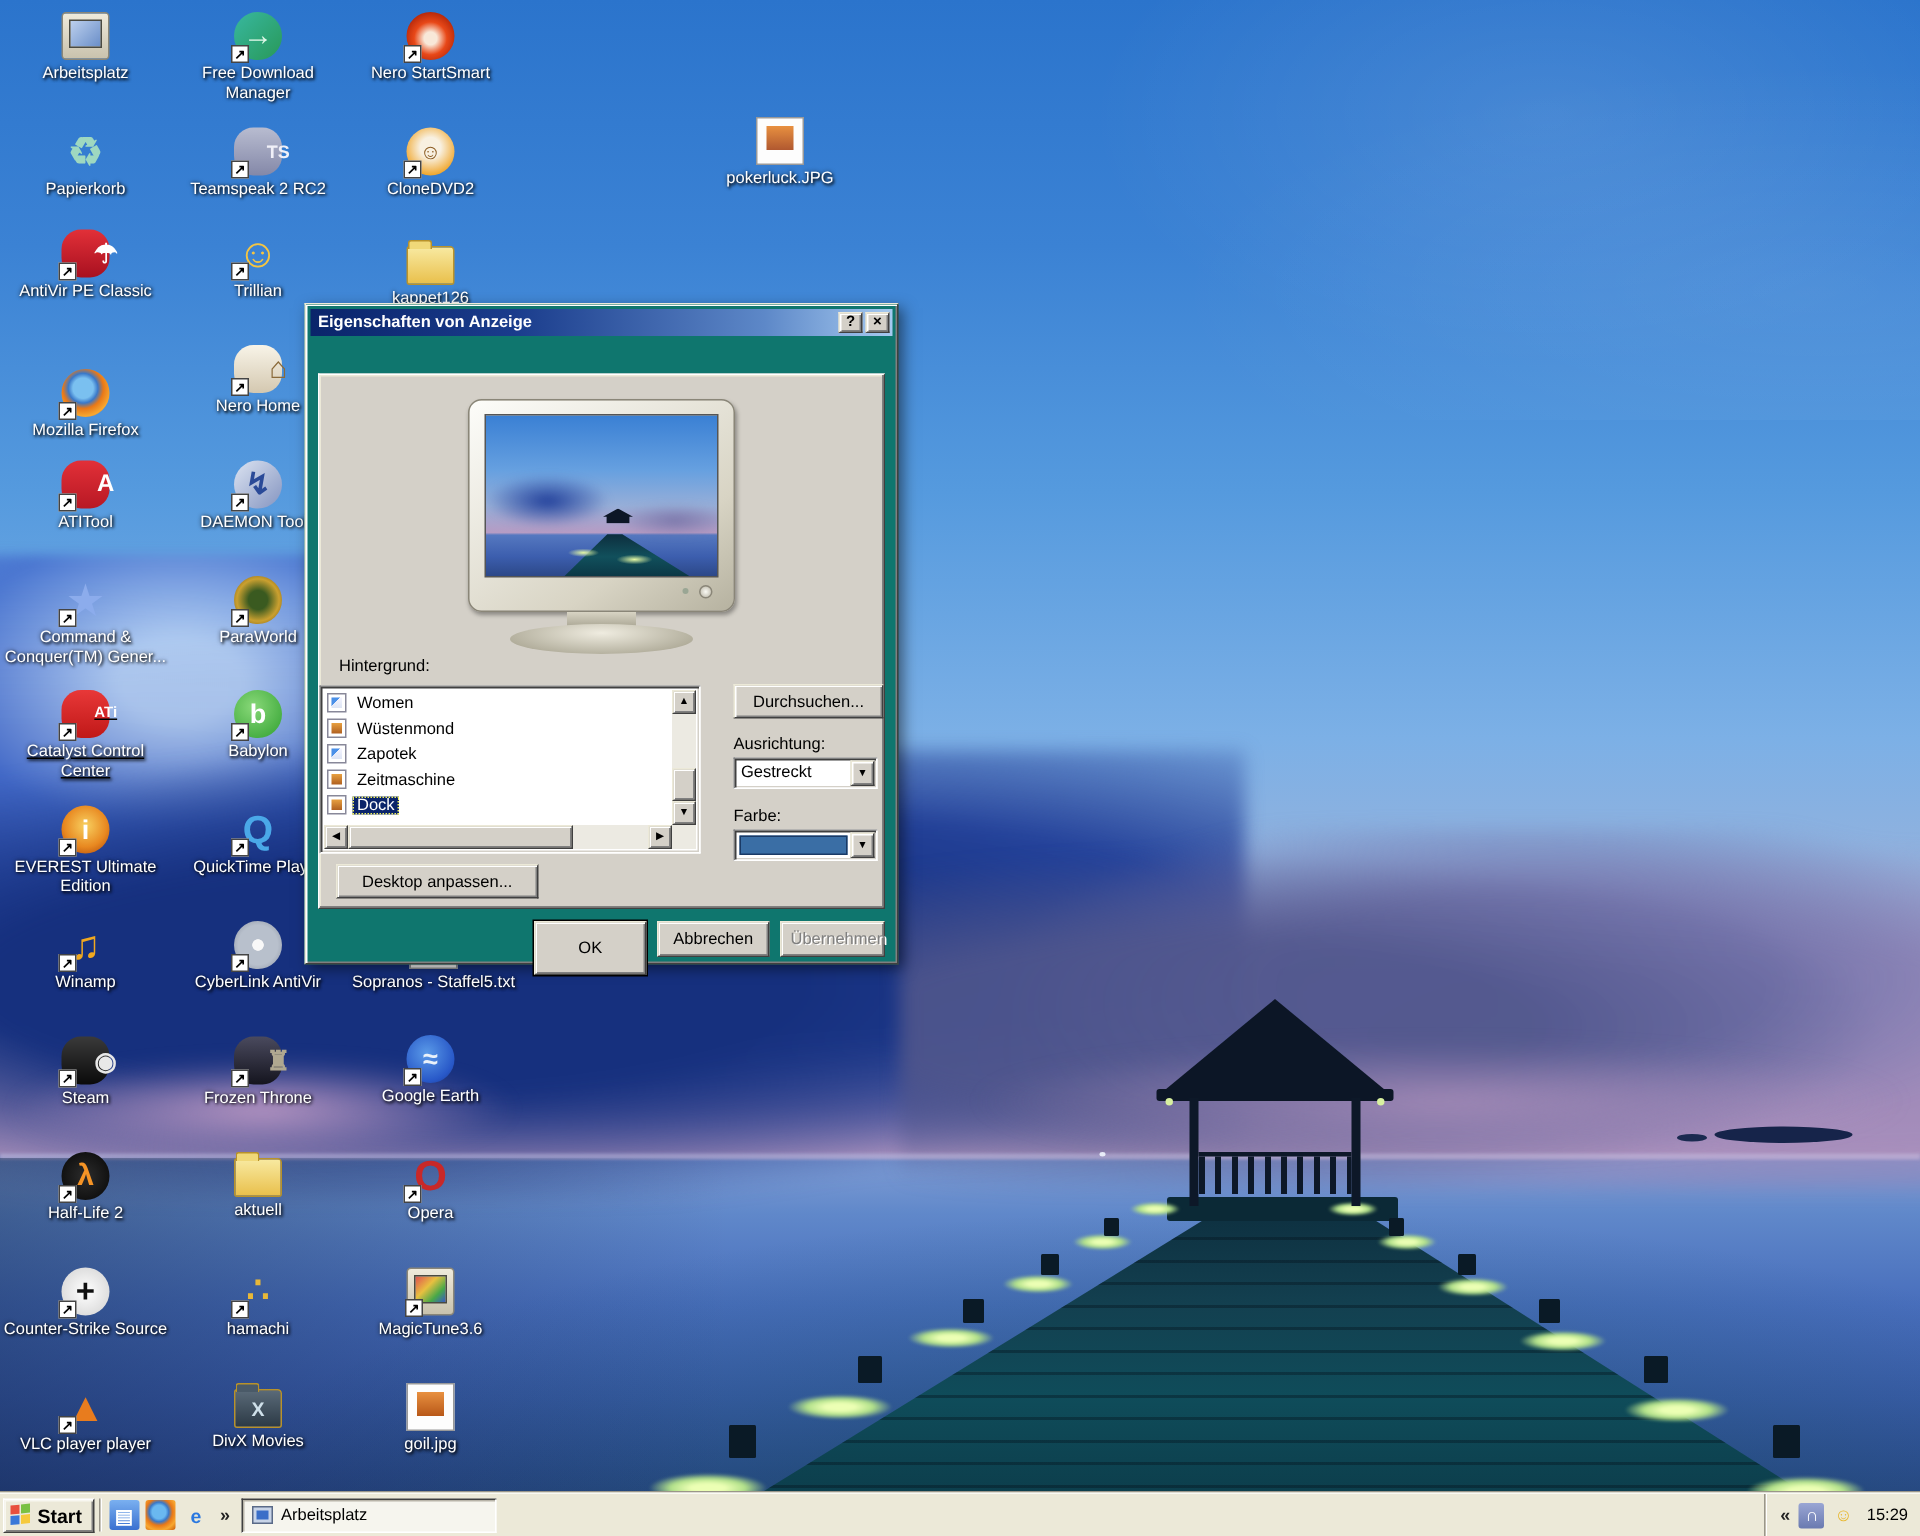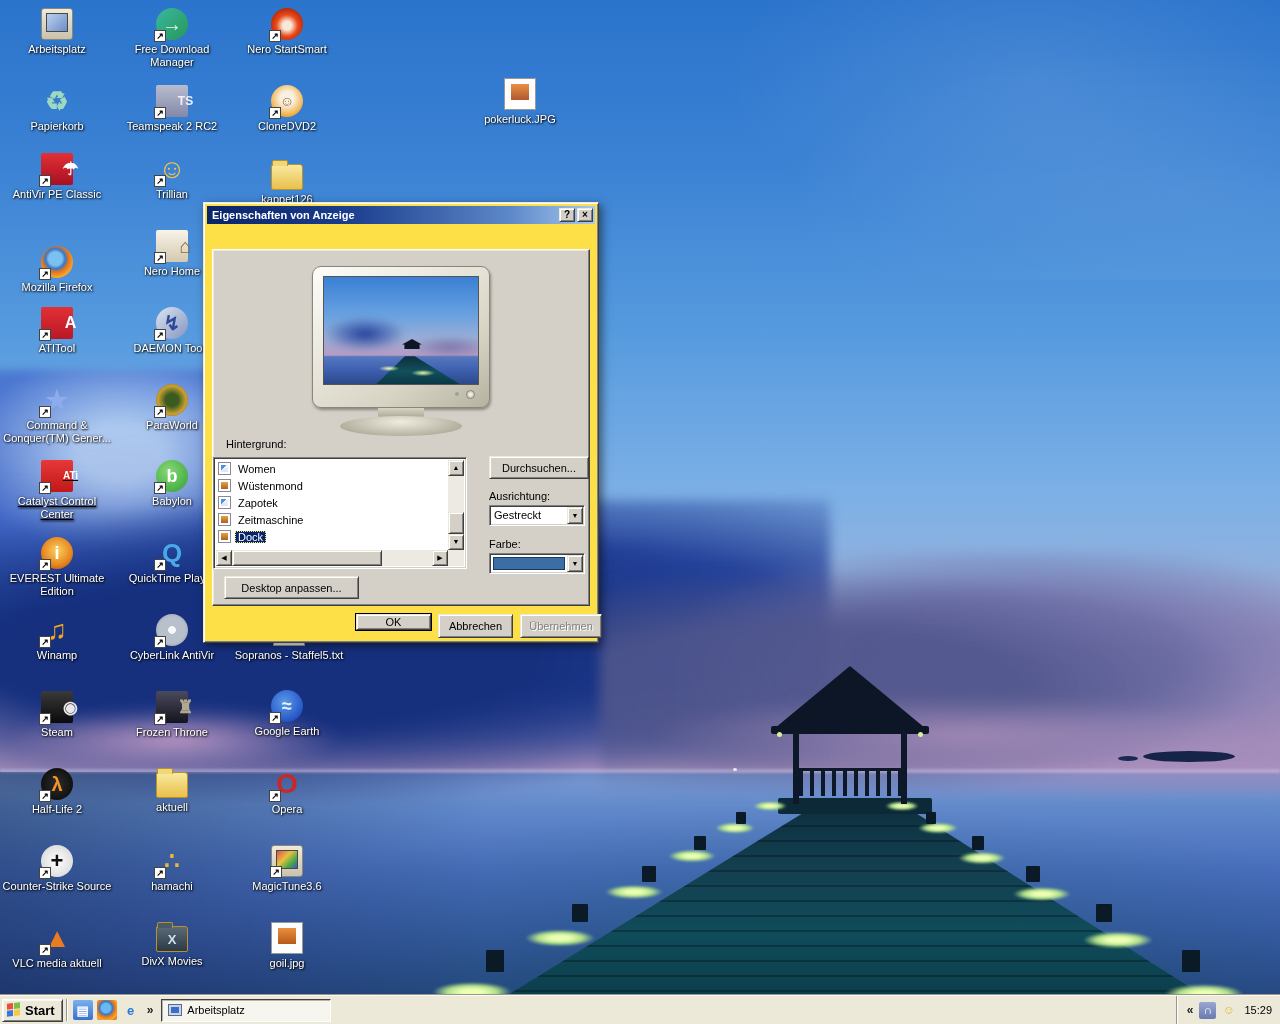--- a/index.html
+++ b/index.html
@@ -65,40 +65,40 @@
   .gz-l2{position:absolute;right:2px;top:68px;width:5px;height:5px;border-radius:50%;background:#d8f0a0;}
   .gz-p1{position:absolute;left:18px;top:68px;width:6px;height:72px;background:#0d1828;}
   .gz-p2{position:absolute;right:18px;top:68px;width:6px;height:72px;background:#0d1828;}
   .gz-rail{position:absolute;left:24px;top:104px;width:102px;height:28px;border-top:3px solid #0d1828;
     background:repeating-linear-gradient(90deg,#0d1828 0 4px,rgba(0,0,0,0) 4px 11px);}
   
   .dicon{position:absolute;width:110px;text-align:center;z-index:5;cursor:default;}
   .ic{position:relative;width:32px;height:32px;margin:0 auto;font-weight:bold;
     display:flex;align-items:center;justify-content:center;}
   .ic .gl{position:relative;z-index:2;line-height:1;}
-  .k-glyph{border-radius:2px;padding-left:27px;}
+  .k-glyph{border-radius:13px;padding-left:27px;}
   .k-circle{border-radius:50%;}
   .k-plain{background:none;}
   .k-pc{background:linear-gradient(#efeadb,#c9c2ad);border:1px solid #8a8678;border-radius:3px;}
   .k-pc .in{display:block;position:absolute;left:4px;right:4px;top:4px;bottom:7px;border:1px solid #4a4a42;}
   .k-file{background:#fdfdfd;border:1px solid #999;}
   .k-file .in{display:block;position:absolute;left:6px;right:6px;top:5px;height:16px;}
   .in{display:none;}
   .k-folder{background:linear-gradient(#f8e9a0,#e9c04c);border:1px solid #b8922a;border-radius:2px 3px 2px 2px;margin-top:4px;height:26px;}
   .k-folder::before{content:"";position:absolute;left:0;top:-5px;width:14px;height:5px;
     background:var(--tab,#f0d878);border:1px solid #b8922a;border-bottom:none;border-radius:2px 2px 0 0;}
   .arr{position:absolute;left:-2px;bottom:-2px;width:12px;height:12px;background:#fff;
     border:1px solid #444;z-index:3;font-size:9px;line-height:10px;font-weight:bold;color:#000;}
   .arr::after{content:"↗";}
   .lbl{margin-top:3px;font-size:11px;line-height:13px;color:#fff;
     text-shadow:1px 1px 2px rgba(0,0,0,.95),0 0 3px rgba(0,0,0,.65);}
   .lbl.nw{white-space:nowrap;}
   
   .win{position:absolute;left:203px;top:202px;width:396px;height:441px;z-index:20;
-    background:#fde047;border:1px solid;border-color:#ece9d8 #404040 #404040 #ece9d8;
+    background:#0f766e;border:1px solid;border-color:#ece9d8 #404040 #404040 #ece9d8;
     box-shadow:inset 1px 1px 0 #fff,inset -1px -1px 0 #808080,3px 3px 9px rgba(0,0,0,.5);
     font-size:11px;color:#000;}
   .tbar{position:absolute;left:3px;top:3px;right:3px;height:18px;
     background:linear-gradient(90deg,#0a246a,#1a3c8c 35%,#5d88c8 78%,#a6caf0);
     display:flex;align-items:center;padding-left:5px;}
   .tbar .ttl{color:#fff;font-weight:bold;font-size:11px;flex:1;}
   .tbtn{width:16px;height:14px;margin-right:2px;background:#d4d0c8;
     border:1px solid;border-color:#ece9d8 #404040 #404040 #ece9d8;
     box-shadow:inset 1px 1px 0 #fff,inset -1px -1px 0 #808080;
     font-size:10px;font-weight:bold;line-height:12px;text-align:center;color:#000;}
@@ -360,21 +360,21 @@
         </div>
         <div class="lbl nw">Counter-Strike Source</div>
       </div>
 
       <div class="dicon" style="left: 2px; top: 922px;">
         <div class="ic k-plain">
 
           <span class="gl" style="color: rgb(232, 124, 30); font-size: 27px;">▲</span>
           <span class="arr"></span>
         </div>
-        <div class="lbl nw">VLC media aktuell</div>
+        <div class="lbl nw">VLC player player</div>
       </div>
 
       <div class="dicon" style="left: 117px; top: 8px;">
         <div class="ic k-circle" style="background: linear-gradient(135deg, rgb(56, 184, 160), rgb(40, 152, 88));">
 
           <span class="gl" style="color: rgb(224, 248, 232); font-size: 20px;">→</span>
           <span class="arr"></span>
         </div>
         <div class="lbl">Free Download Manager</div>
       </div>
@@ -649,23 +649,23 @@
 
     <div class="flabel" style="left:276px;top:288px">Farbe:</div>
     <div class="combo" style="left:276px;top:303px;width:96px;height:21px">
       <span class="swatch"></span>
       <span class="drop">▼</span>
     </div>
 
     <button class="btn" style="left:11px;top:326px;width:135px;height:23px">Desktop anpassen...</button>
   </div>
 
-  <button class="btn default" style="left:152px;top:411px;width:75px;height:16px">OK</button>
+  <button class="btn default" style="left:152px;top:411px;width:75px;height:36px">OK</button>
   <button class="btn" style="left:234px;top:411px;width:75px;height:24px">Abbrechen</button>
-  <button class="btn disabled" style="left:316px;top:411px;width:82px;height:24px">Übernehmen</button>
+  <button class="btn disabled" style="left:316px;top:411px;width:70px;height:24px">Übernehmen</button>
 </div>
 
 <div id="taskbar">
   <div class="startbtn">
     <span class="flag">
         <i></i>
         <i></i>
         <i></i>
         <i></i>
       </span>

